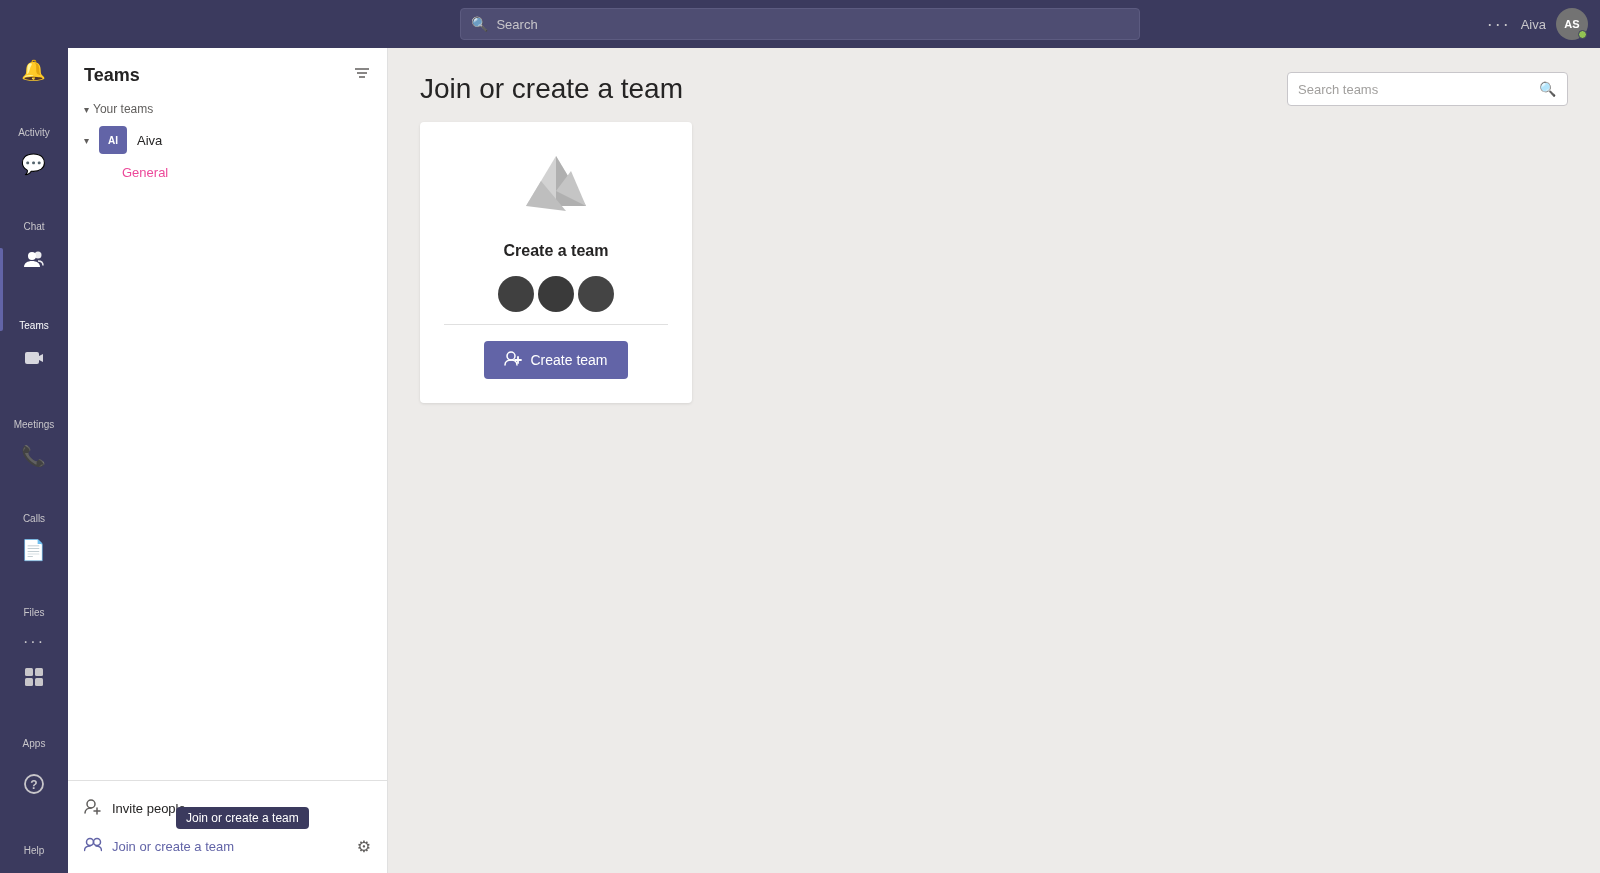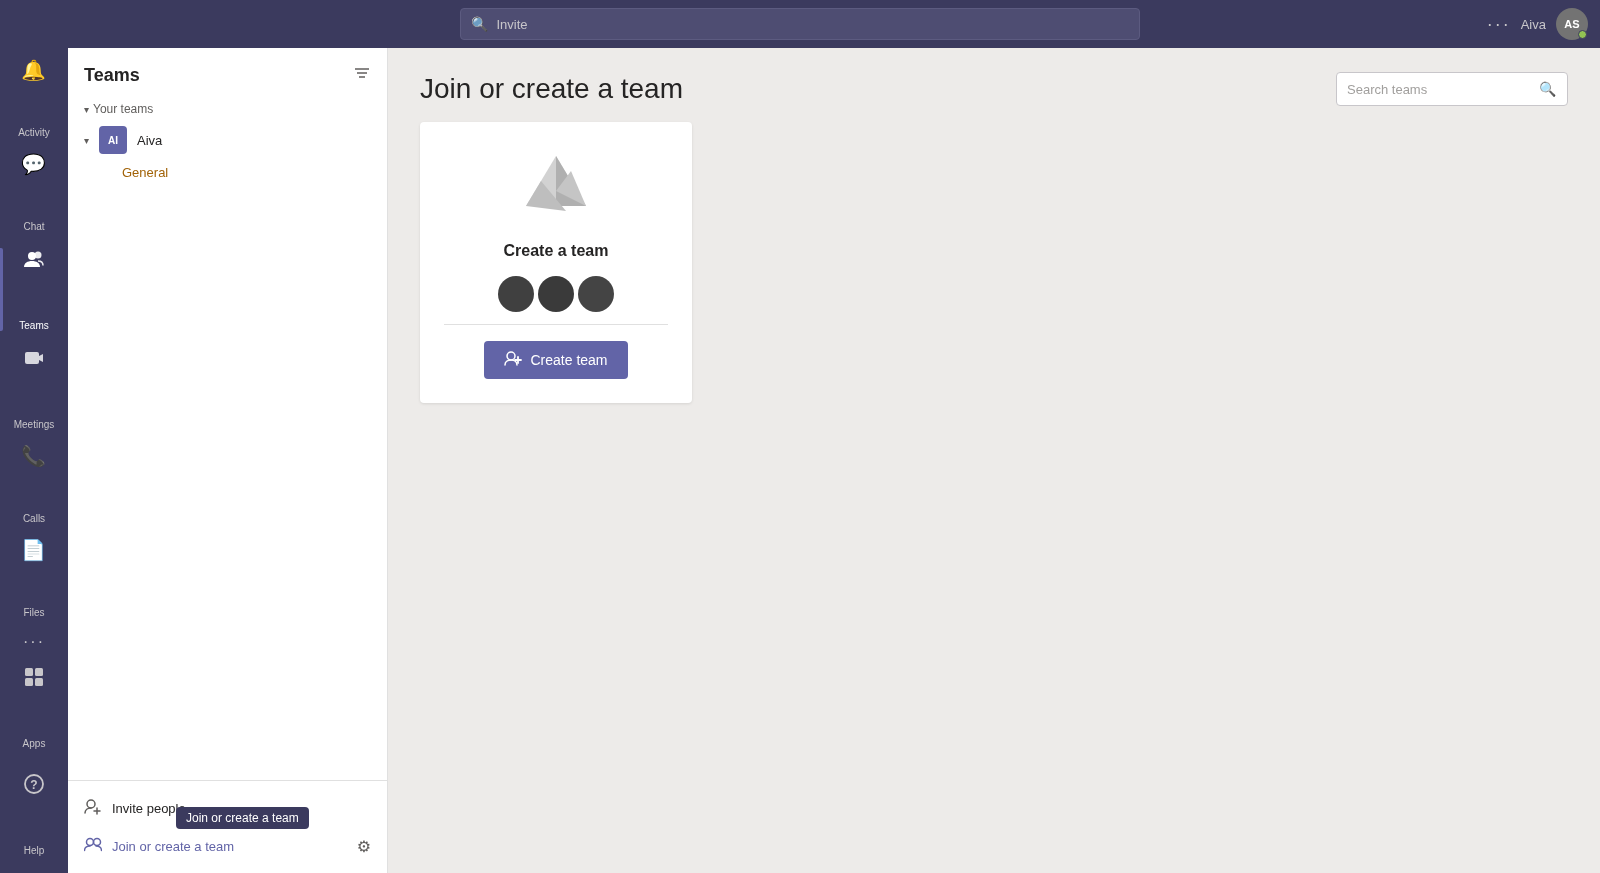--- a/index.html
+++ b/index.html
@@ -139,21 +139,21 @@
       border-radius: 4px;
       display: flex; align-items: center; justify-content: center;
       color: white; font-size: 10px; font-weight: 600;
       flex-shrink: 0;
     }
     .team-name { font-size: 13px; color: #252424; flex: 1; }
     .team-more { color: #605e5c; font-size: 14px; opacity: 0; cursor: pointer; }
     .channel-item {
       padding: 5px 32px 5px 54px;
       font-size: 13px;
-      color: #a16207;
+      color: #ec4899;
       cursor: pointer;
     }
 
     
     .teams-panel-bottom {
       margin-top: auto;
       border-top: 1px solid #e0e0e0;
       padding: 8px 0;
     }
     .bottom-item {
@@ -191,21 +191,21 @@
       overflow: hidden;
     }
     .main-content-header {
       padding: 24px 32px 16px 32px;
       display: flex;
       align-items: center;
       justify-content: space-between;
     }
     .main-content-title { font-size: 28px; font-weight: 400; color: #252424; }
     .search-teams-box {
-      width: 232px;
+      width: 281px;
       height: 34px;
       background: white;
       border: 1px solid #c8c6ca;
       border-radius: 4px;
       display: flex;
       align-items: center;
       padding: 0 10px;
       gap: 6px;
       cursor: text;
     }
@@ -270,21 +270,21 @@
       gap: 8px;
     }
     .btn-icon { font-size: 16px; }
   </style>
 </head>
 <body>
 
 <div class="topbar">
   <div class="topbar-search">
     <span class="topbar-search-icon">🔍</span>
-    <span class="topbar-search-text">Invite</span>
+    <span class="topbar-search-text">Search</span>
   </div>
   <div class="topbar-right">
     <span class="topbar-ellipsis">···</span>
     <span class="topbar-username">Aiva</span>
     <div class="topbar-avatar">
       <span>AS</span>
       <div class="avatar-status"></div>
     </div>
   </div>
 </div>

